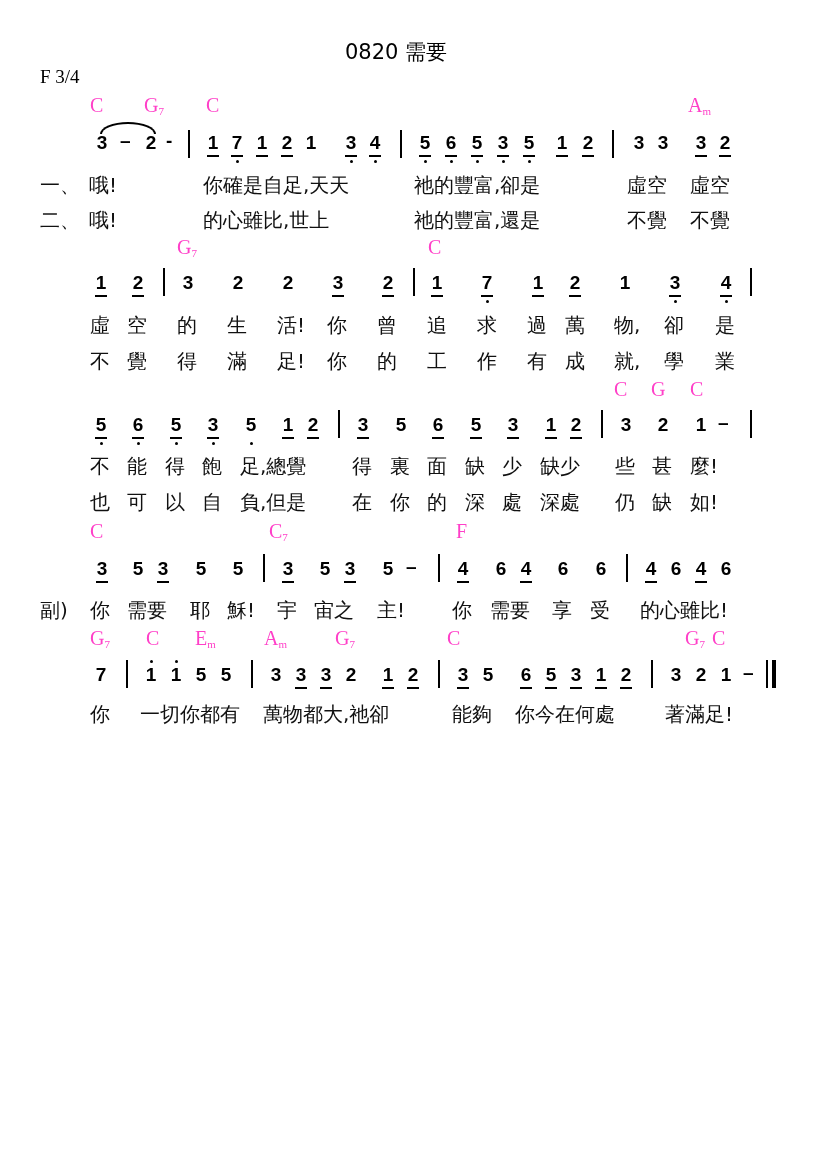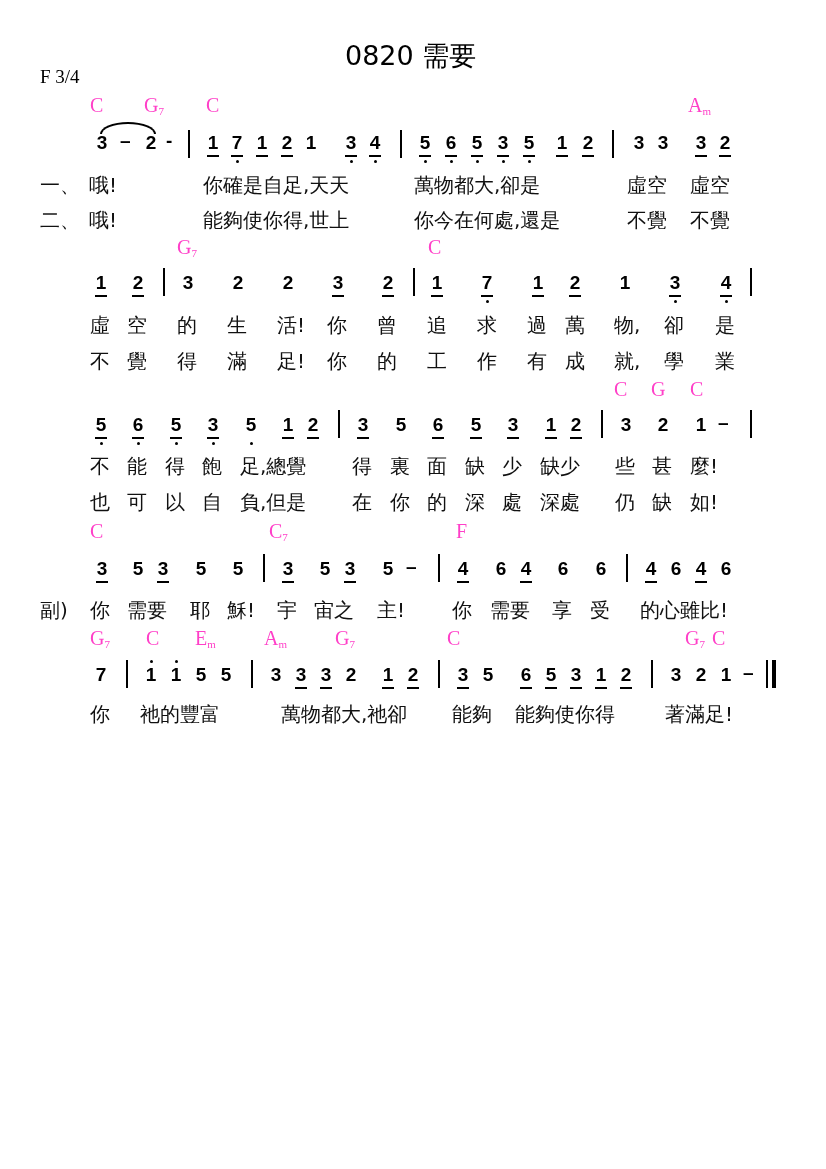--- a/index.html
+++ b/index.html
@@ -1,19 +1,19 @@
 <!DOCTYPE html>
 <html><head>
 <meta charset="utf-8">
 <style>
   html, body { margin: 0; padding: 0; background: #ffffff; }
   body { width: 826px; height: 1169px; position: relative; overflow: hidden; }
   .page { position: absolute; left: 0; top: 0; width: 826px; height: 1169px; background: #fff; }
   .abs { position: absolute; white-space: nowrap; }
-  .title { font-family: "DejaVu Sans", sans-serif; font-size: 27px; color: #000; }
+  .title { font-family: "DejaVu Sans", sans-serif; font-size: 21px; color: #000; }
   .key { font-family: "Liberation Serif", serif; font-size: 19px; color: #000; }
   .chord { font-family: "Liberation Serif", serif; font-size: 20px; color: #ff3fc8; }
   .chord sub { font-size: 11px; vertical-align: -3px; }
   .note { font-family: "Liberation Sans", sans-serif; font-weight: bold; font-size: 19px; color: #000; width: 14px; text-align: center; line-height: 22px; }
   .note.u::after { content: ""; position: absolute; left: 1px; right: 1px; bottom: -3px; height: 2px; background: #000; }
   .note.d::before { content: ""; position: absolute; left: 6px; bottom: -9px; width: 3px; height: 3px; border-radius: 50%; background: #000; }
   .note.h::before { content: ""; position: absolute; left: 6px; top: -4px; width: 3px; height: 3px; border-radius: 50%; background: #000; }
   .dash { font-family: "Liberation Sans", sans-serif; font-weight: bold; font-size: 19px; color: #000; line-height: 22px; }
   .bar { position: absolute; width: 2px; height: 28px; background: #000; }
   .lyric { font-family: "DejaVu Sans", sans-serif; font-size: 20px; color: #111; line-height: 24px; }
@@ -58,28 +58,28 @@
     <div class="bar" style="left:612px; top:130px;"></div>
     <div class="abs note" style="left:632px; top:132px;">3</div>
     <div class="abs note" style="left:656px; top:132px;">3</div>
     <div class="abs note u" style="left:694px; top:132px;">3</div>
     <div class="abs note u" style="left:718px; top:132px;">2</div>
   </div>
 
   <div class="abs lyric" style="left:40px; top:173px;">一、</div>
   <div class="abs lyric" style="left:89px; top:173px;">哦!</div>
   <div class="abs lyric" style="left:203px; top:173px;">你確是自足,天天</div>
-  <div class="abs lyric" style="left:414px; top:173px;">萬物都大,卻是</div>
+  <div class="abs lyric" style="left:414px; top:173px;">祂的豐富,卻是</div>
   <div class="abs lyric" style="left:627px; top:173px;">虛空</div>
   <div class="abs lyric" style="left:690px; top:173px;">虛空</div>
 
   <div class="abs lyric" style="left:40px; top:208px;">二、</div>
   <div class="abs lyric" style="left:89px; top:208px;">哦!</div>
-  <div class="abs lyric" style="left:203px; top:208px;">能夠使你得,世上</div>
-  <div class="abs lyric" style="left:414px; top:208px;">你今在何處,還是</div>
+  <div class="abs lyric" style="left:203px; top:208px;">的心雖比,世上</div>
+  <div class="abs lyric" style="left:414px; top:208px;">祂的豐富,還是</div>
   <div class="abs lyric" style="left:627px; top:208px;">不覺</div>
   <div class="abs lyric" style="left:690px; top:208px;">不覺</div>
 
   <div class="abs chord" style="left:177px; top:236px;"><span>G</span><sub>7</sub></div>
   <div class="abs chord" style="left:428px; top:236px;">C</div>
 
   <div>
     <div class="abs note u" style="left:94px; top:272px;">1</div>
     <div class="abs note u" style="left:131px; top:272px;">2</div>
     <div class="bar" style="left:163px; top:268px;"></div>
@@ -273,20 +273,20 @@
     <div class="abs note" style="left:669px; top:664px;">3</div>
     <div class="abs note" style="left:694px; top:664px;">2</div>
     <div class="abs note" style="left:719px; top:664px;">1</div>
     <div class="abs dash" style="left:743px; top:662px;">–</div>
     <div class="bar" style="left:766px; top:660px;"></div>
     <div class="bar" style="left:772px; top:660px; width:4px;"></div>
   </div>
 
   <div>
     <div class="abs lyric" style="left:90px; top:702px;">你</div>
-    <div class="abs lyric" style="left:140px; top:702px;">祂的豐富</div>
-    <div class="abs lyric" style="left:281px; top:702px;">萬物都大,祂卻</div>
+    <div class="abs lyric" style="left:140px; top:702px;">一切你都有</div>
+    <div class="abs lyric" style="left:263px; top:702px;">萬物都大,祂卻</div>
     <div class="abs lyric" style="left:452px; top:702px;">能夠</div>
-    <div class="abs lyric" style="left:515px; top:702px;">能夠使你得</div>
+    <div class="abs lyric" style="left:515px; top:702px;">你今在何處</div>
     <div class="abs lyric" style="left:665px; top:702px;">著滿足!</div>
   </div>
 
 </div>
 
 </body></html>

